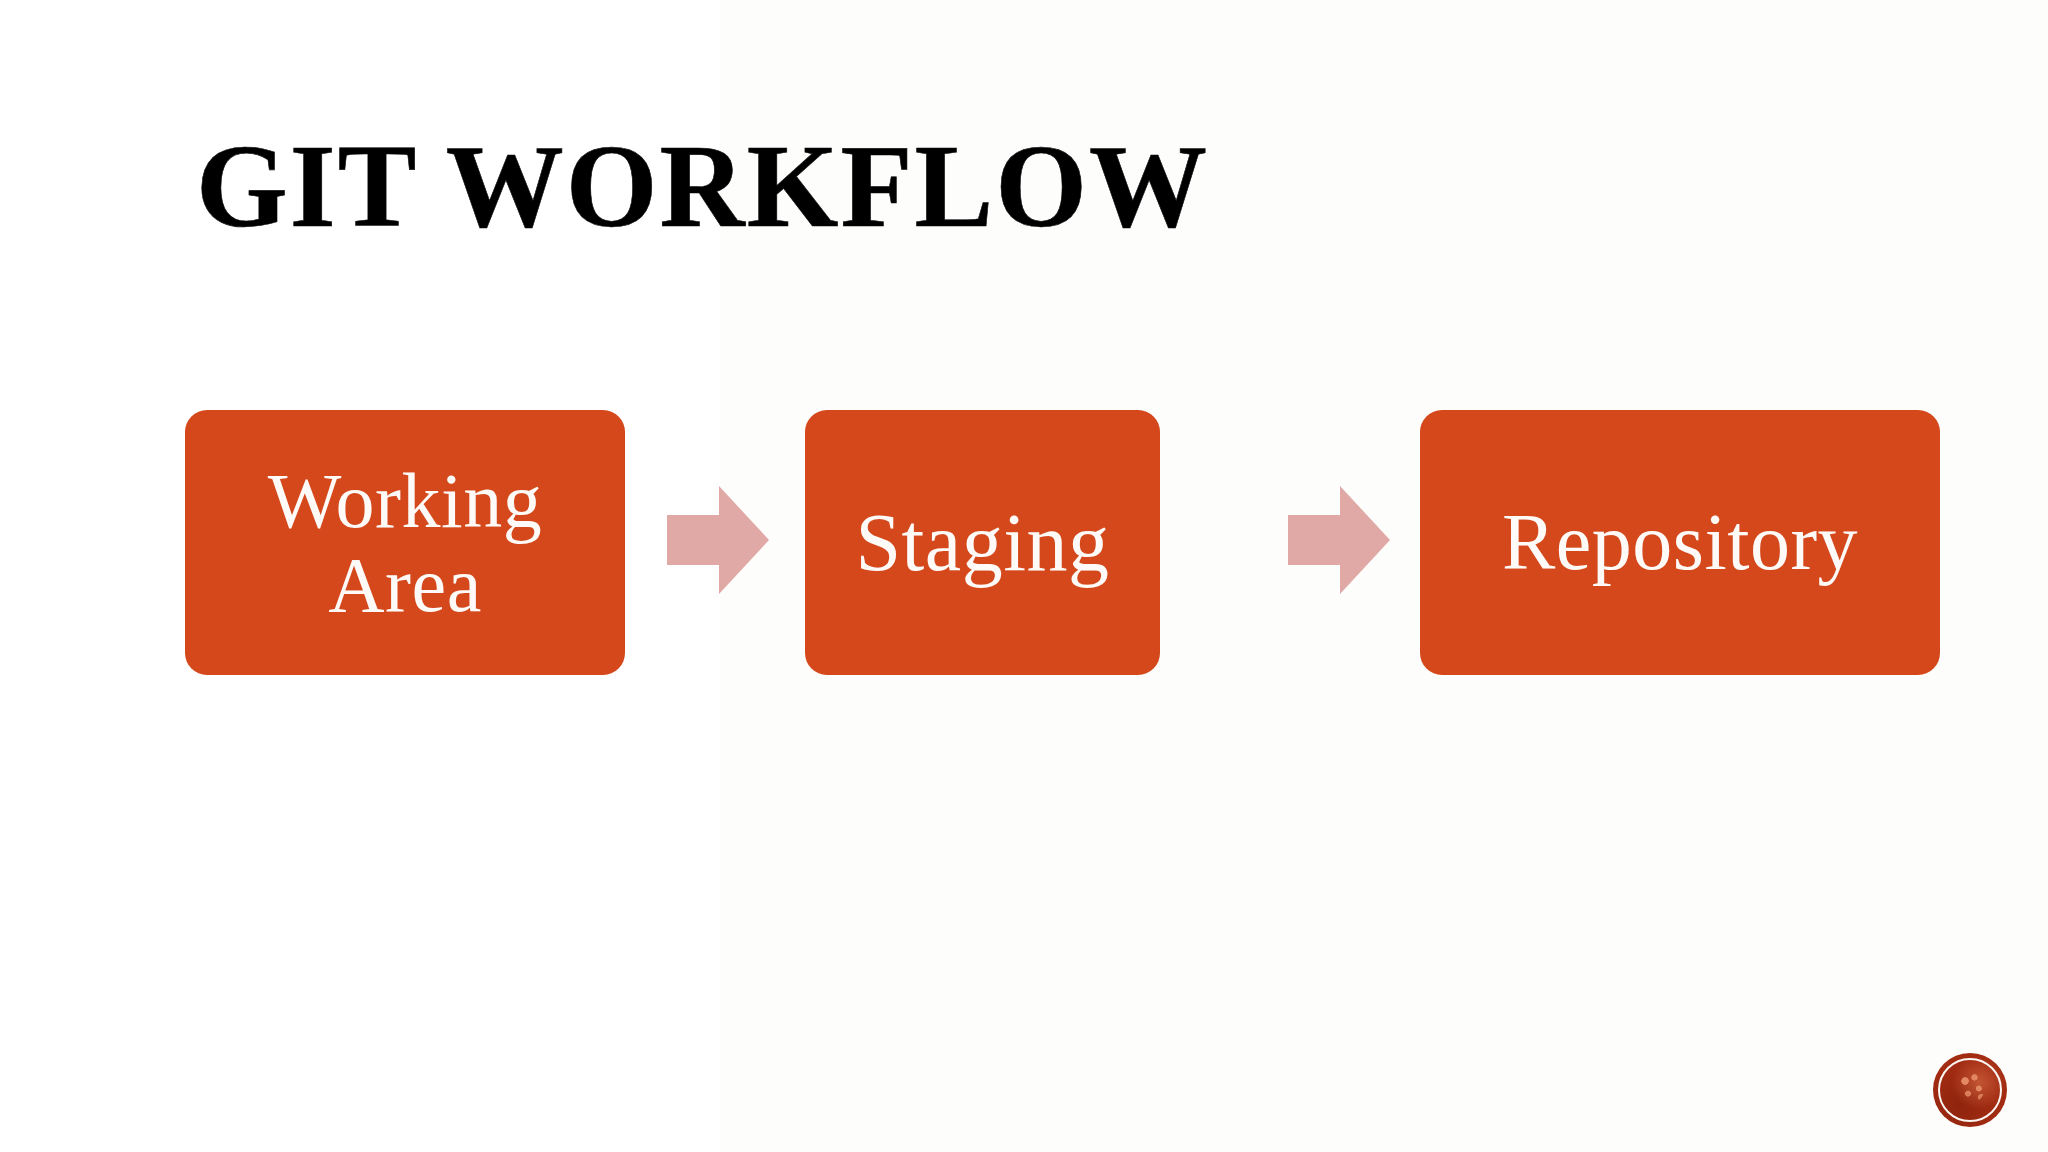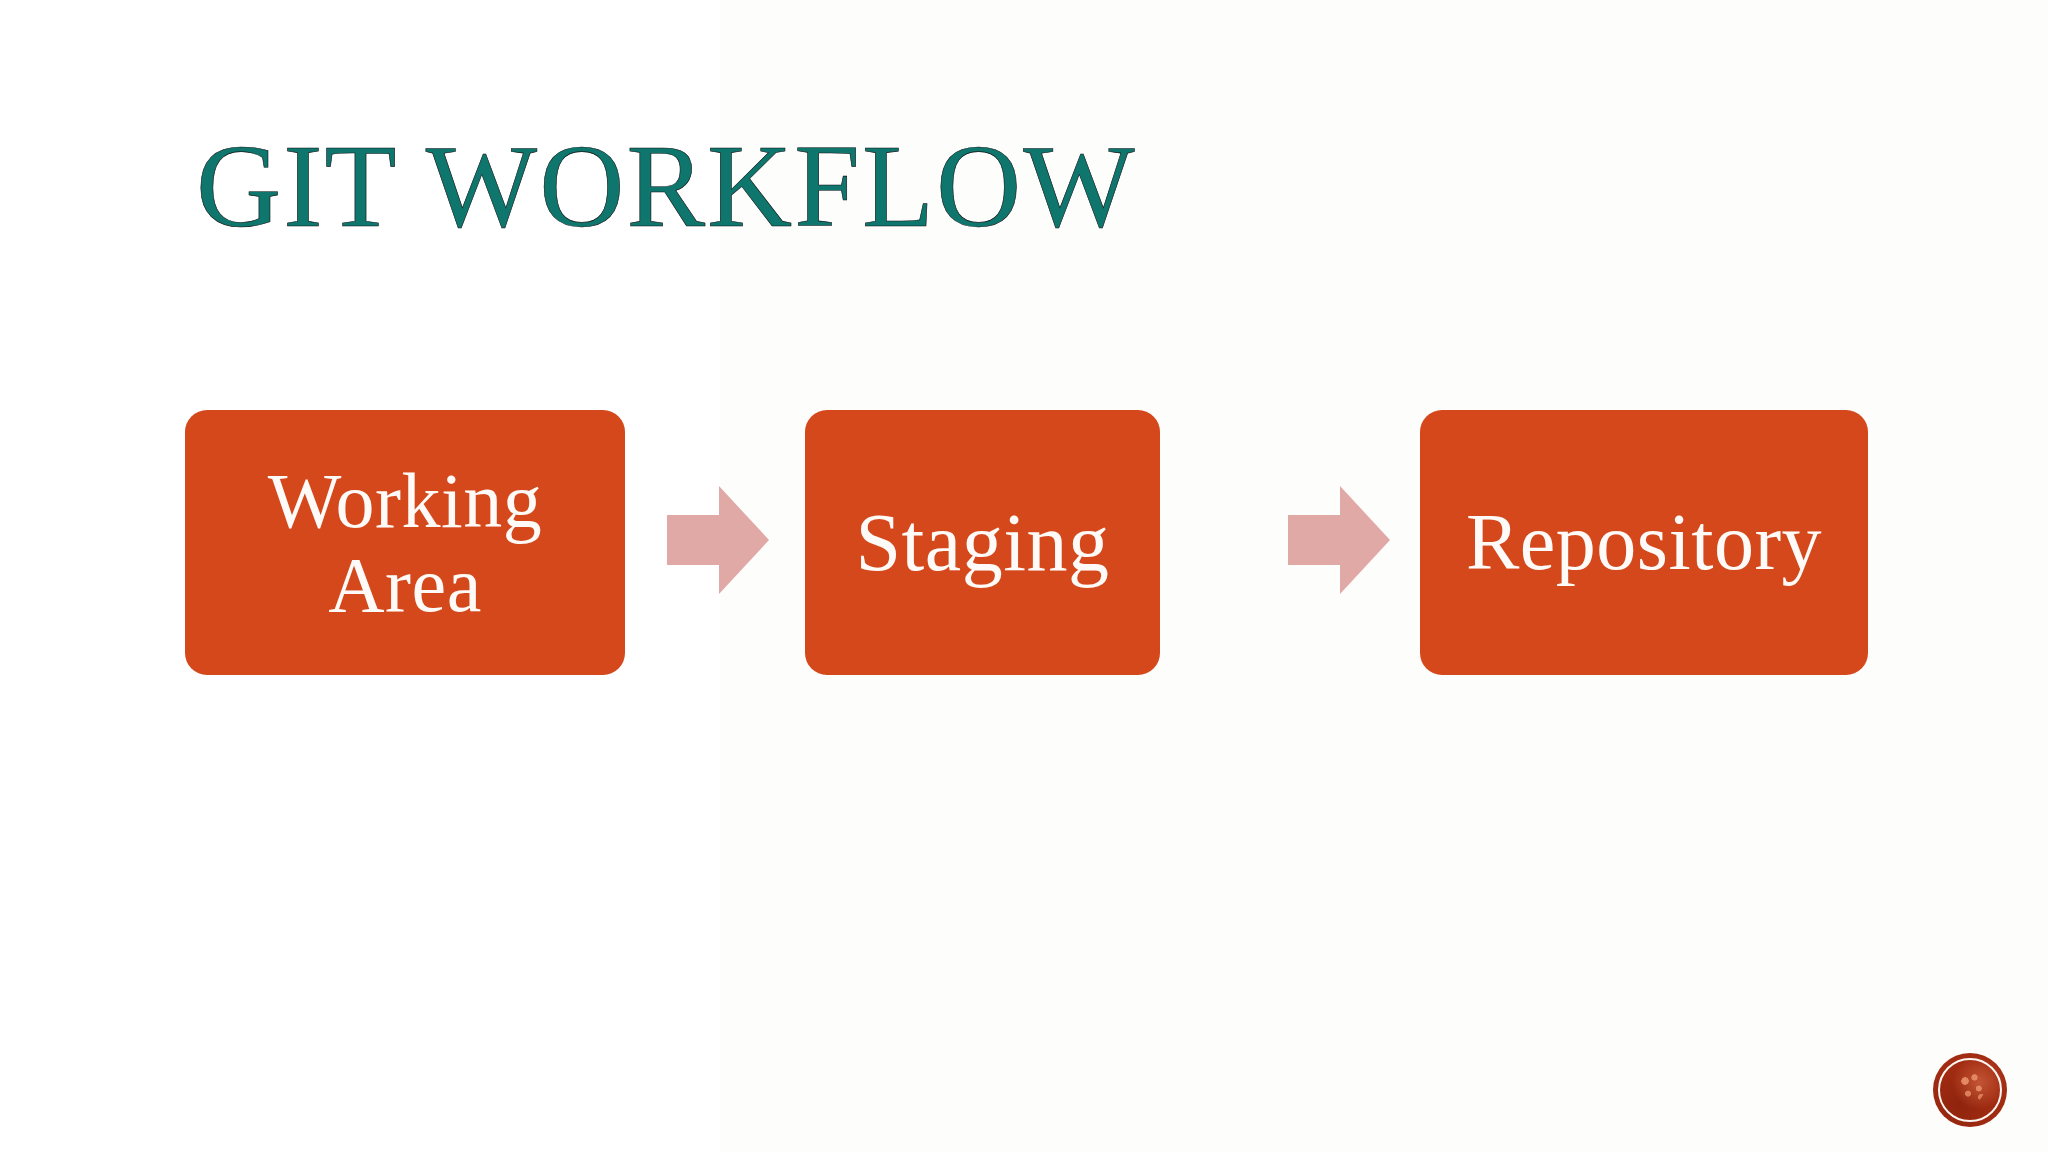--- a/index.html
+++ b/index.html
@@ -33,22 +33,22 @@
 
   
   .slide-title {
     position: absolute;
     left: 196px;
     top: 104px;
     font-family: "Liberation Serif", "DejaVu Serif", serif;
     font-size: 118px;
     line-height: 1.0;
     letter-spacing: 2px;
-    font-weight: 400;
-    color: #0f766e;
+    font-weight: 700;
+    color: #000000;
     white-space: nowrap;
     
     -webkit-text-stroke: 0.6px #0d0d0d;
     text-shadow:
        0.7px 0   0 rgba(255,255,255,0.55),
       -0.7px 0.6px 0 rgba(255,255,255,0.40),
        1.4px 1.1px 0 rgba(255,255,255,0.30),
       -1.3px -0.8px 0 rgba(255,255,255,0.25),
        2.1px -0.6px 0 rgba(255,255,255,0.18);
     margin-top: 24px;
@@ -73,21 +73,21 @@
     line-height: 1.07;
     text-align: center;
     font-weight: 400;
     letter-spacing: 0.5px;
     white-space: pre-line;
     padding: 0 14px;
   }
 
   #box-working  { left: 185px;  width: 440px; }
   #box-staging  { left: 805px;  width: 355px; }
-  #box-repo     { left: 1420px; width: 448px; }
+  #box-repo     { left: 1420px; width: 520px; }
 
   #box-working .box-label { font-size: 78px; }
   #box-repo    .box-label { font-size: 80px; }
 
   
   .flow-arrow {
     position: absolute;
     top: 486px;
     width: 102px;
     height: 108px;

